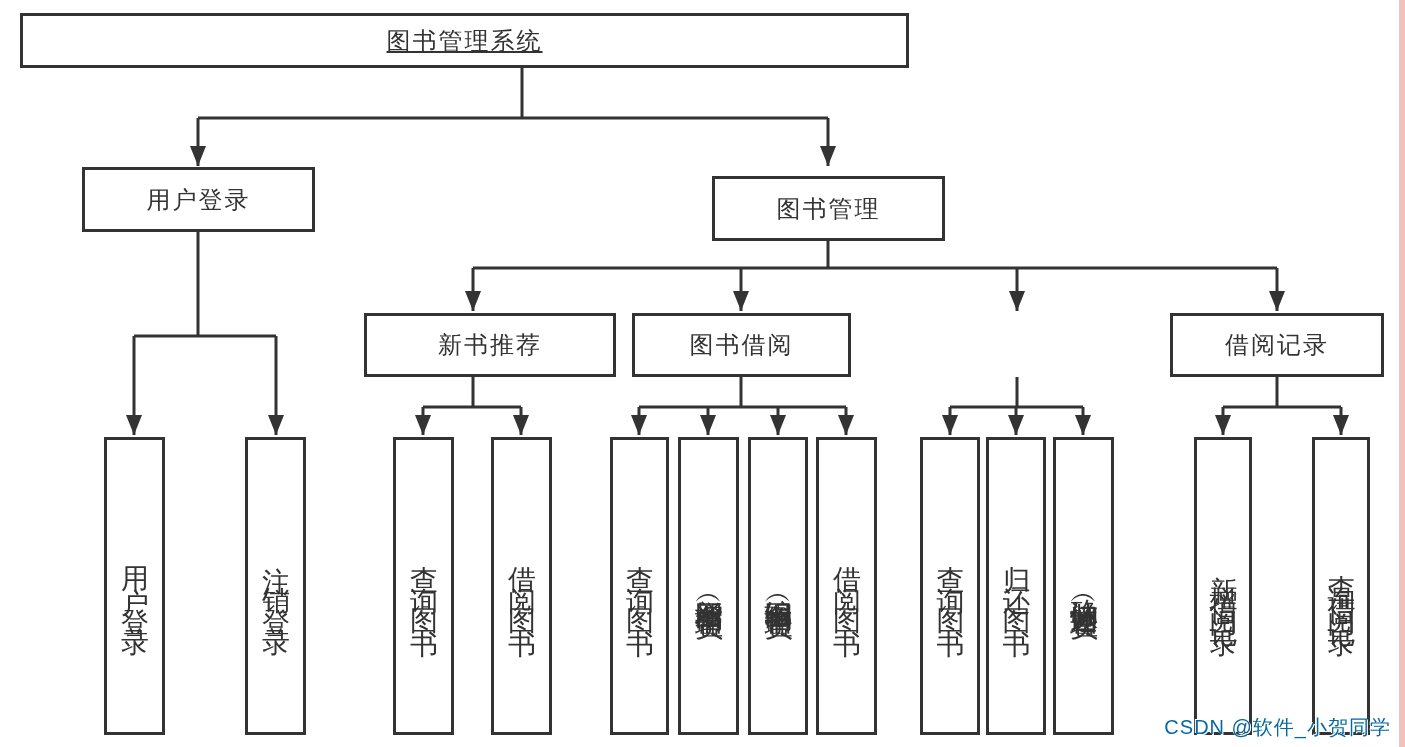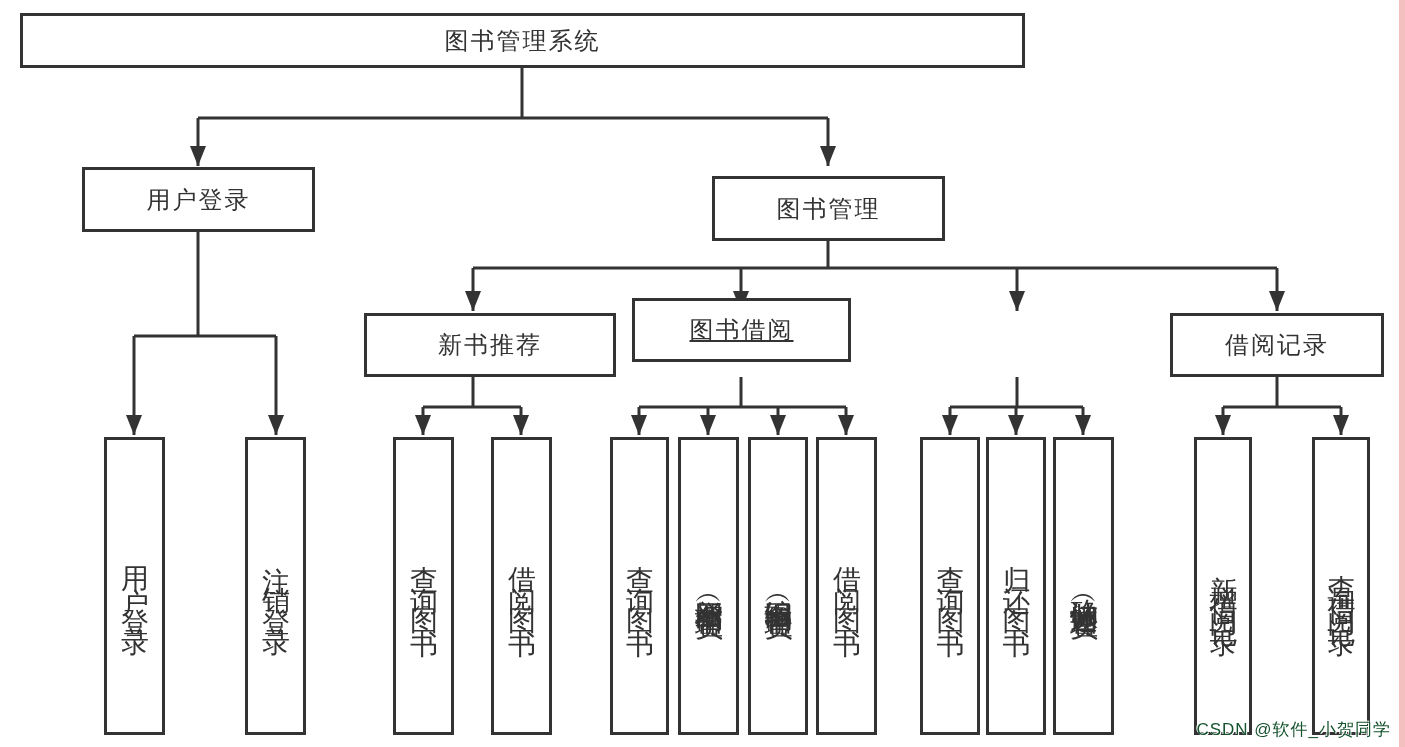--- a/index.html
+++ b/index.html
@@ -17,21 +17,21 @@
   }
   .root-box   { font-size:24px; letter-spacing:2px; font-weight:500; }
   .hbox       { font-size:24px; letter-spacing:2px; }
   .vbox       { align-items:center; justify-content:center; }
   .vtext {
     writing-mode:vertical-rl; text-orientation:mixed;
     font-size:28px; color:#333333; line-height:1;
   }
   .watermark {
     position:absolute; right:14px; bottom:6px;
-    font-size:17px; color:#14532d;
+    font-size:20px; color:#0369a1;
     text-shadow:1px 1px 0 #ffffff, -1px -1px 0 #ffffff;
     letter-spacing:1px; white-space:nowrap;
   }
   .edge-strip {
     position:absolute; right:0; top:0; width:6px; height:747px;
     background:#f4bfbf;
   }
 </style>
 </head>
 <body>
@@ -81,35 +81,35 @@
       <path d="M1016,407 V435" marker-end="url(#arrow)"></path>
       <path d="M1083,407 V435" marker-end="url(#arrow)"></path>
 
       <path d="M1277,377 V407"></path>
       <path d="M1223,407 H1341"></path>
       <path d="M1223,407 V435" marker-end="url(#arrow)"></path>
       <path d="M1341,407 V435" marker-end="url(#arrow)"></path>
     </g>
   </svg>
 
-  <div class="box root-box" style="left:20px; top:13px; width:1005px; height:55px;">
+  <div class="box root-box" style="left:20px; top:13px; width:889px; height:55px;text-decoration:underline;">
     <span>图书管理系统</span>
   </div>
 
   <div class="box hbox" style="left:82px; top:167px; width:233px; height:65px;">
     <span>用户登录</span>
   </div>
   <div class="box hbox" style="left:712px; top:176px; width:233px; height:65px;">
     <span>图书管理</span>
   </div>
 
   <div class="box hbox" style="left:364px; top:313px; width:252px; height:64px;">
     <span>新书推荐</span>
   </div>
-  <div class="box hbox" style="left:632px; top:298px; width:219px; height:64px;text-decoration:underline;">
+  <div class="box hbox" style="left:632px; top:313px; width:219px; height:64px;">
     <span>图书借阅</span>
   </div>
   <div class="box hbox" style="left:1170px; top:313px; width:214px; height:64px;">
     <span>借阅记录</span>
   </div>
 
   <div class="box vbox" style="left:104px; top:437px; width:61px; height:298px;">
     <span class="vtext" style="letter-spacing: 21px;">用户登录</span>
   </div>
   <div class="box vbox" style="left:245px; top:437px; width:61px; height:298px;">

